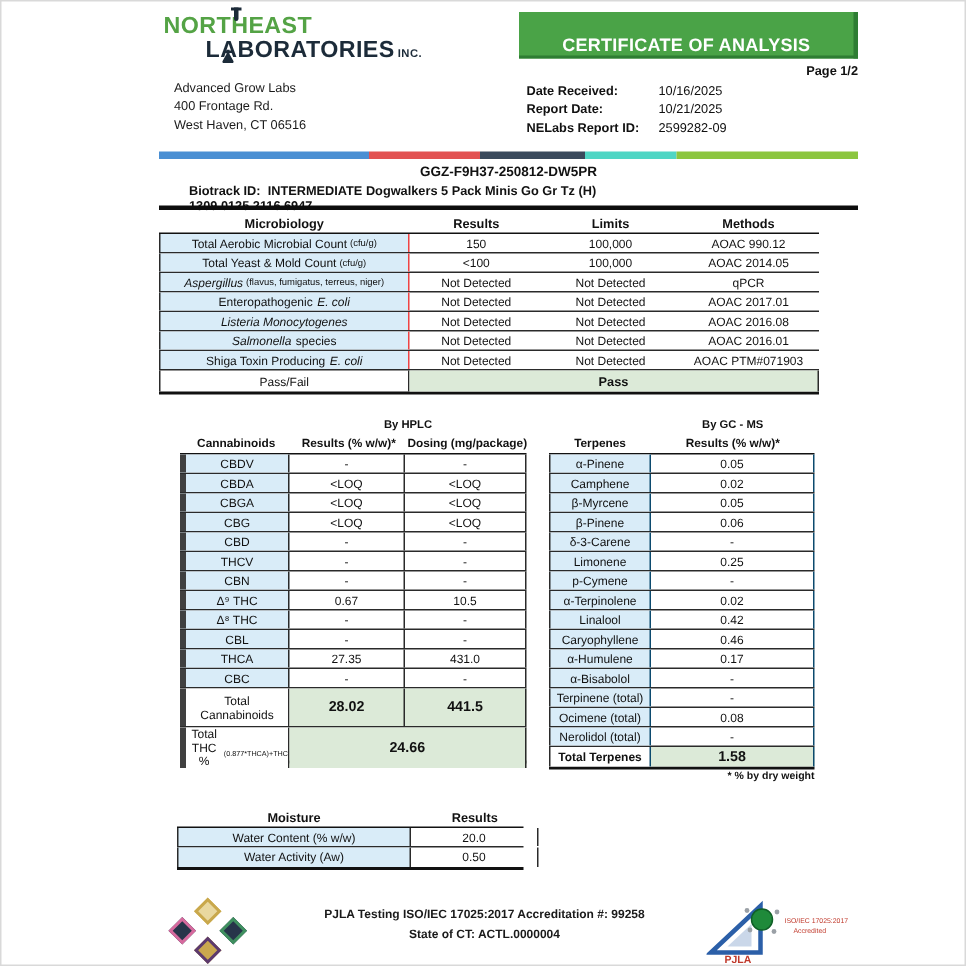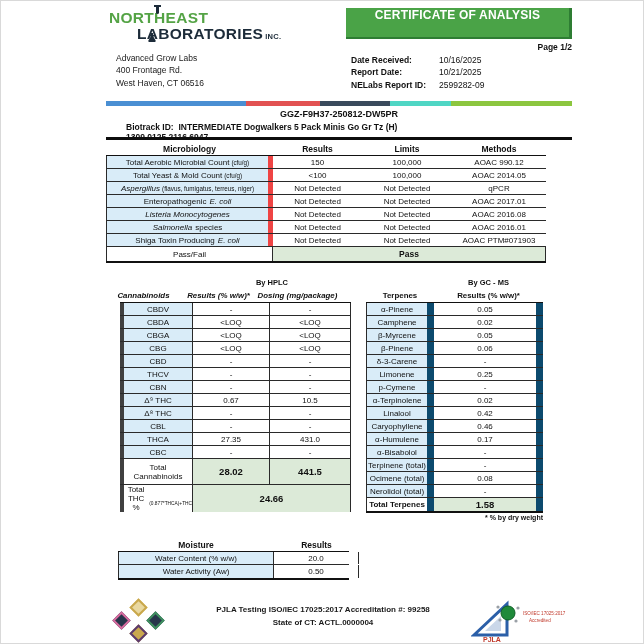--- a/index.html
+++ b/index.html
@@ -18,21 +18,21 @@
   .tube-icon { position:absolute; left:47px; top:-4px; width:3px; height:9px; background:#1c2b39; border-radius:0 0 2px 2px; }
   .tube-icon:before { content:""; position:absolute; left:-2px; top:0; width:7px; height:2px; background:#1c2b39; }
   .flask-icon { position:absolute; left:39px; top:24px; width:8px; height:9px; }
   .flask-icon svg { display:block; }
 
   .client { position:absolute; left:115px; top:51px; font-size:8.5px; line-height:12.4px; color:#1a1a1a; }
 
   .cert-box { position:absolute; left:345px; top:7px; width:226px; height:31px;
     background:#4aa347; border-right:3px solid #2e7d33; border-bottom:2px solid #2e7d33;
     color:#fff; font-size:12px; font-weight:800; letter-spacing:.2px;
-    display:flex; align-items:flex-start; justify-content:center; }
+    display:flex; align-items:flex-end; justify-content:center; }
   .page-label { position:absolute; left:345px; top:41px; width:226px; text-align:right; font-size:8.5px; font-weight:800; }
 
   .meta { position:absolute; left:350px; top:53px; font-size:8.5px; line-height:12.4px; }
   .meta-row { display:flex; }
   .meta-label { width:88px; font-weight:700; }
   .meta-value { font-weight:400; }
 
   
   .color-bar { position:absolute; left:105px; top:100px; width:466px; height:5px; display:flex; }
   .seg1 { width:30%; background:#4a8fd3; } .seg2 { width:16%; background:#e25252; }
@@ -48,51 +48,51 @@
   .c { display:flex; align-items:center; justify-content:center; text-align:center; }
   .it { font-style:italic; }
   .sm { font-size:6.3px; margin-left:2px; }
   .note { margin-left:3px; }
 
   
   .micro { position:absolute; left:105px; top:142px; width:440px; font-size:8px; }
   .micro-head { display:grid; grid-template-columns:167px 89px 90px 94px; height:13px; font-size:8.5px; font-weight:700;
     border-bottom:1.5px solid #111; }
   .mrow { display:grid; grid-template-columns:167px 89px 90px 94px; height:13px; border-bottom:1px solid #2a2a2a; }
-  .mrow .c1 { background:#d9ecf8; border-left:1px solid #2a2a2a; border-right:5px solid #ef4444; }
+  .mrow .c1 { background:#d9ecf8; border-left:1px solid #2a2a2a; border-right:1px solid #ef4444; }
   .m-pass { display:grid; grid-template-columns:167px 273px; height:16px; border-bottom:2.5px solid #111; }
   .m-pass .c1 { border-left:1px solid #2a2a2a; border-right:1px solid #2a2a2a; font-weight:400; }
   .m-pass .cval { background:#dcead8; border-right:1px solid #2a2a2a; font-weight:700; font-size:8.5px; }
 
   
   .hplc-label { position:absolute; left:192px; top:277px; width:158px; text-align:center; font-size:7.5px; font-weight:700; }
   .gc-label   { position:absolute; left:433px; top:277px; width:109px; text-align:center; font-size:7.5px; font-weight:700; }
 
   
-  .cann-head { position:absolute; left:106px; top:288px; width:231px; display:grid; grid-template-columns:73px 77px 81px;
-    height:13px; font-size:7.9px; font-weight:700;font-style:italic; }
+  .cann-head { position:absolute; left:120px; top:288px; width:231px; display:grid; grid-template-columns:73px 77px 81px;
+    height:13px; font-size:7.9px; font-weight:700; }
   .cann { position:absolute; left:119px; top:301px; width:231px; font-size:8px; border-top:1.5px solid #111; }
   .crow { display:grid; grid-template-columns:73px 77px 81px; height:13px; border-bottom:1px solid #2a2a2a; }
   .crow .c1 { background:#d9ecf8; border-left:4px solid #404040; }
   .crow .c  { border-right:1px solid #2a2a2a; }
   .crow.total { height:26px; border-bottom:1px solid #2a2a2a; }
   .crow.total .c1 { background:#fff; font-size:8px; }
   .crow.total .cv { background:#dcead8; font-weight:700; font-size:9.5px; }
   .crow.thc { height:24px; border-bottom:2.5px solid #111; }
   .crow.thc .c1 { background:#fff; font-size:8px; }
   .crow.thc .merge { grid-column:2 / 4; background:#dcead8; font-weight:700; font-size:9.5px; }
   .formula { font-size:4.8px; margin-left:1px; align-self:flex-end; padding-bottom:6px; }
 
   
   .terp-head { position:absolute; left:365px; top:288px; width:177px; display:grid; grid-template-columns:68px 109px;
     height:13px; font-size:7.9px; font-weight:700; }
   .terp { position:absolute; left:365px; top:301px; width:177px; font-size:8px; border-top:1.5px solid #111; }
   .trow { display:grid; grid-template-columns:68px 109px; height:13px; border-bottom:1px solid #2a2a2a; }
   .trow .c1 { background:#d9ecf8; border-left:1px solid #2a2a2a; }
-  .trow .c  { border-right:7px solid #0c4a6e; }
+  .trow .c  { border-right:1px solid #0c4a6e; }
   .trow.total { height:15px; border-bottom:2.5px solid #111; }
   .trow.total .c1 { background:#fff; font-weight:700; }
   .trow.total .cv { background:#dcead8; font-weight:700; font-size:9.5px; }
   .terp-note { position:absolute; left:365px; top:513px; width:177px; text-align:right; font-size:7px; font-weight:700; }
 
   
   .moist-head { position:absolute; left:117px; top:537px; width:241px; display:grid; grid-template-columns:156px 85px;
     height:13px; font-size:8.5px; font-weight:700; }
   .moist { position:absolute; left:117px; top:550px; width:231px; font-size:8px; border-top:1.5px solid #111;
     border-bottom:2.5px solid #111; }

